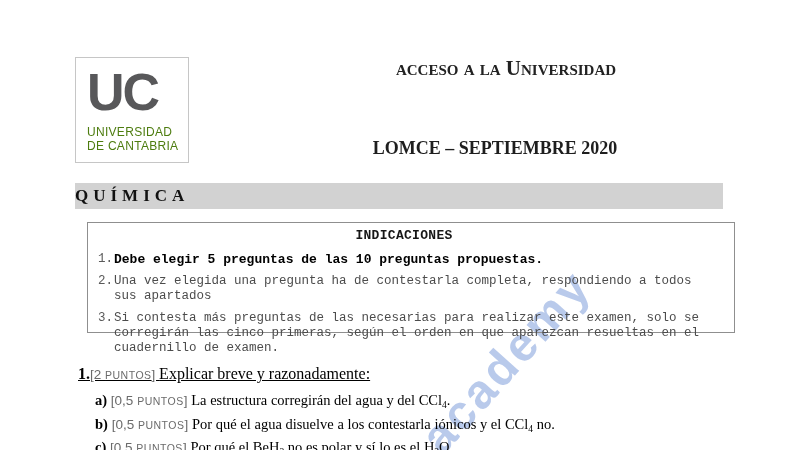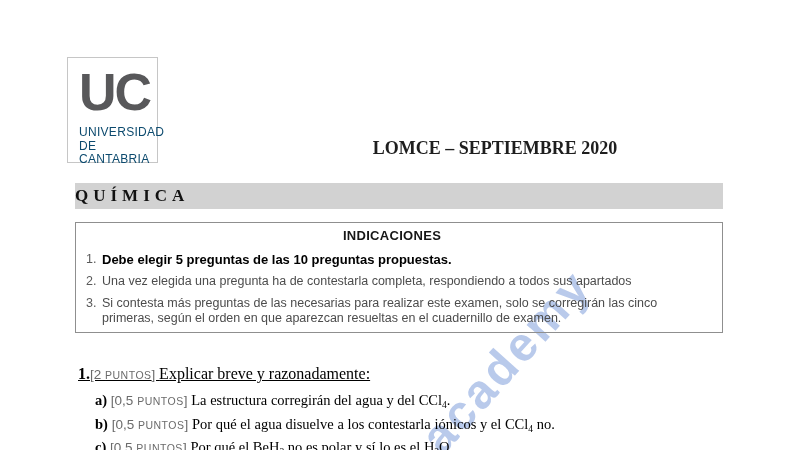--- a/index.html
+++ b/index.html
@@ -26,41 +26,41 @@
     letter-spacing: 3px;
     color: rgba(128, 158, 218, 0.55);
     white-space: nowrap;
     z-index: 1;
     pointer-events: none;
   }
 
   
   .logo-box {
     position: absolute;
-    left: 67px; top: 57px;
-    width: 91px; height: 106px;
+    left: 75px; top: 57px;
+    width: 114px; height: 106px;
     border: 1px solid #c6c6c6;
     background: #ffffff;
     padding: 6px 0 0 11px;
     z-index: 2;
   }
   .logo-abbr {
     font-family: "Liberation Sans", sans-serif;
     font-weight: 800;
     font-size: 52px;
     line-height: 56px;
     letter-spacing: -2px;
     color: #58585a;
   }
   .logo-name {
     margin-top: 6px;
     font-family: "Liberation Sans", sans-serif;
     font-size: 12px;
     line-height: 13.5px;
-    color: #0c4a6e;
+    color: #4d7c0f;
     letter-spacing: 0.3px;
   }
 
   
   .title-block {
     position: absolute;
     left: 280px; top: 54px;
     width: 452px;
     text-align: center;
     z-index: 2;
@@ -96,27 +96,27 @@
   .subject-bar span {
     font-weight: bold;
     font-size: 17px;
     letter-spacing: 5px;
     color: #111111;
   }
 
   
   .indications-box {
     position: absolute;
-    left: 75px; top: 222px;
+    left: 87px; top: 222px;
     width: 648px; height: 111px;
     border: 1px solid #8f8f8f;
     background: transparent;
     padding: 5px 24px 0 10px;
     z-index: 2;
-    font-family: Liberation Sans, sans-serif;
+    font-family: Liberation Mono, monospace;
   }
   .indications-title {
     text-align: center;
     font-weight: bold;
     font-size: 13px;
     letter-spacing: 0.3px;
     color: #161616;
     margin-bottom: 9px;
   }
   .ind-item {
@@ -178,20 +178,21 @@
 
   <div class="logo-box">
     <div class="logo-abbr">UC</div>
     <div class="logo-name">
       <div>UNIVERSIDAD</div>
       <div>DE CANTABRIA</div>
     </div>
   </div>
 
   <div class="title-block">
+    <div class="title-line">acceso a la Universidad</div>
   </div>
   <div class="edition-line">LOMCE – SEPTIEMBRE 2020</div>
 
   <div class="subject-bar">
     <span>QUÍMICA</span>
   </div>
 
   <div class="indications-box">
     <div class="indications-title">INDICACIONES</div>
     <div class="ind-item bold">

